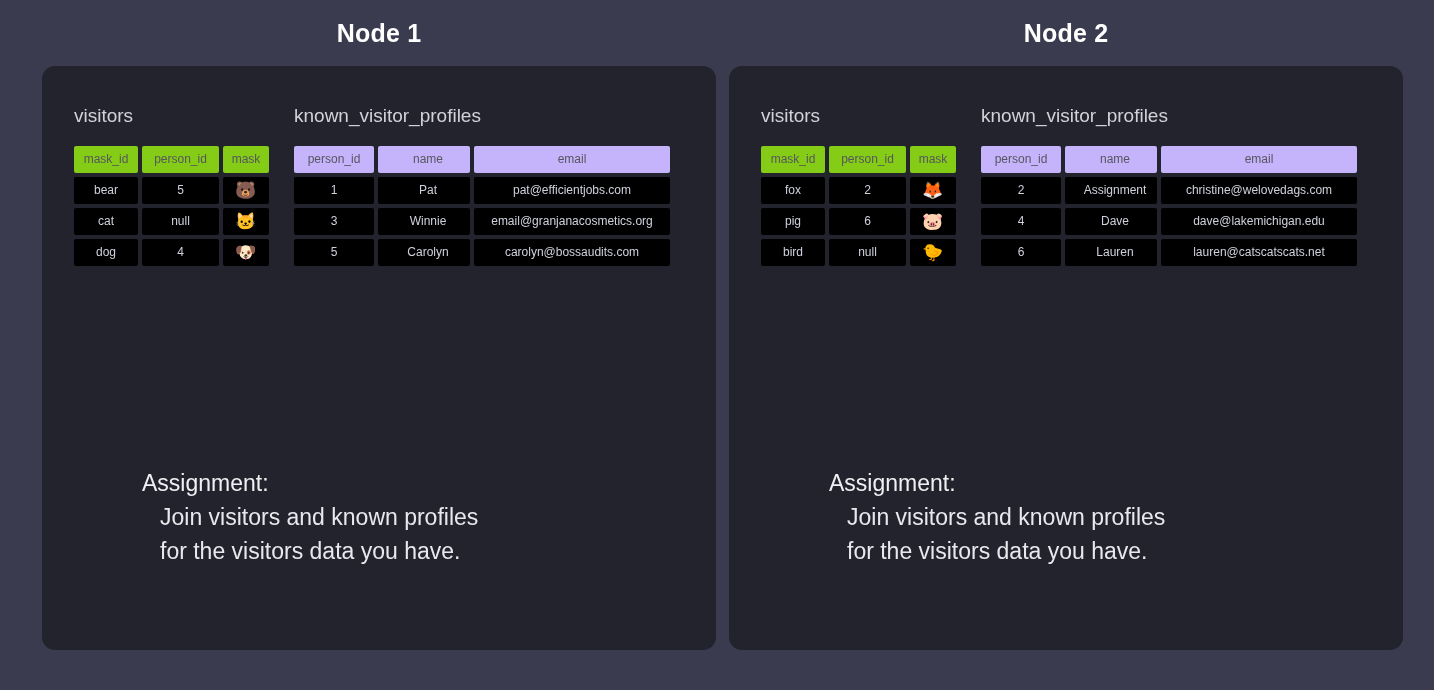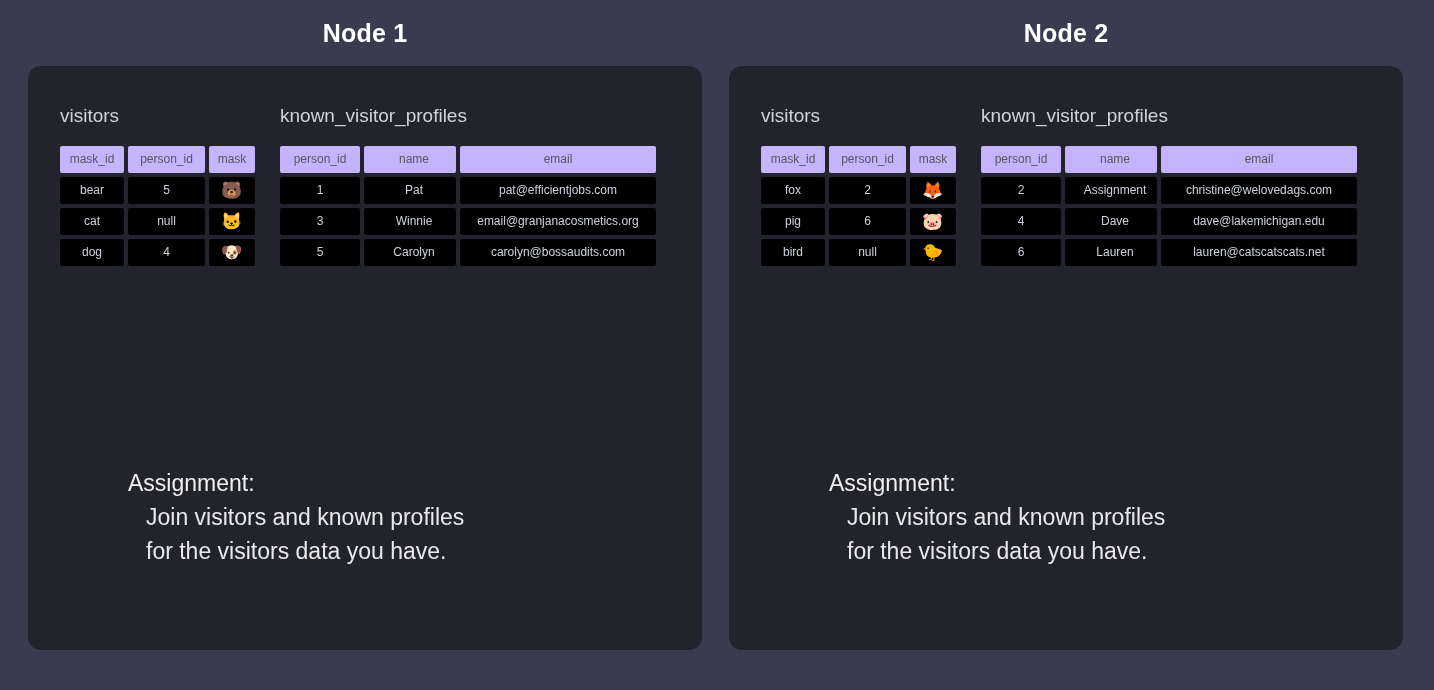--- a/index.html
+++ b/index.html
@@ -17,21 +17,21 @@
     width: 1434px;
     height: 690px;
   }
 
   .node-col {
     position: absolute;
     top: 0;
     width: 674px;
     height: 690px;
   }
-  .node-col.node-1 { left: 28px; }
+  .node-col.node-1 { left: 42px; }
   .node-col.node-2 { left: 729px; }
 
   .node-title {
     width: 100%;
     text-align: center;
     color: #ffffff;
     font-size: 25px;
     font-weight: bold;
     letter-spacing: 0.2px;
     height: 66px;
@@ -89,21 +89,21 @@
     background: #000000;
     border-radius: 2px;
     overflow: hidden;
     white-space: nowrap;
   }
 
   .row-head .cell {
     color: #56565e;
     font-size: 12px;
   }
-  .row-head.yellow .cell { background: #c4b5fd; }
+  .row-head.yellow .cell { background: #84cc16; }
   .row-head.purple .cell { background: #c5b4fb; }
 
   .cell.emoji {
     font-size: 17px;
     line-height: 27px;
   }
 
   
   .c-maskid   { width: 64px; }
   .c-personid { width: 77px; }

